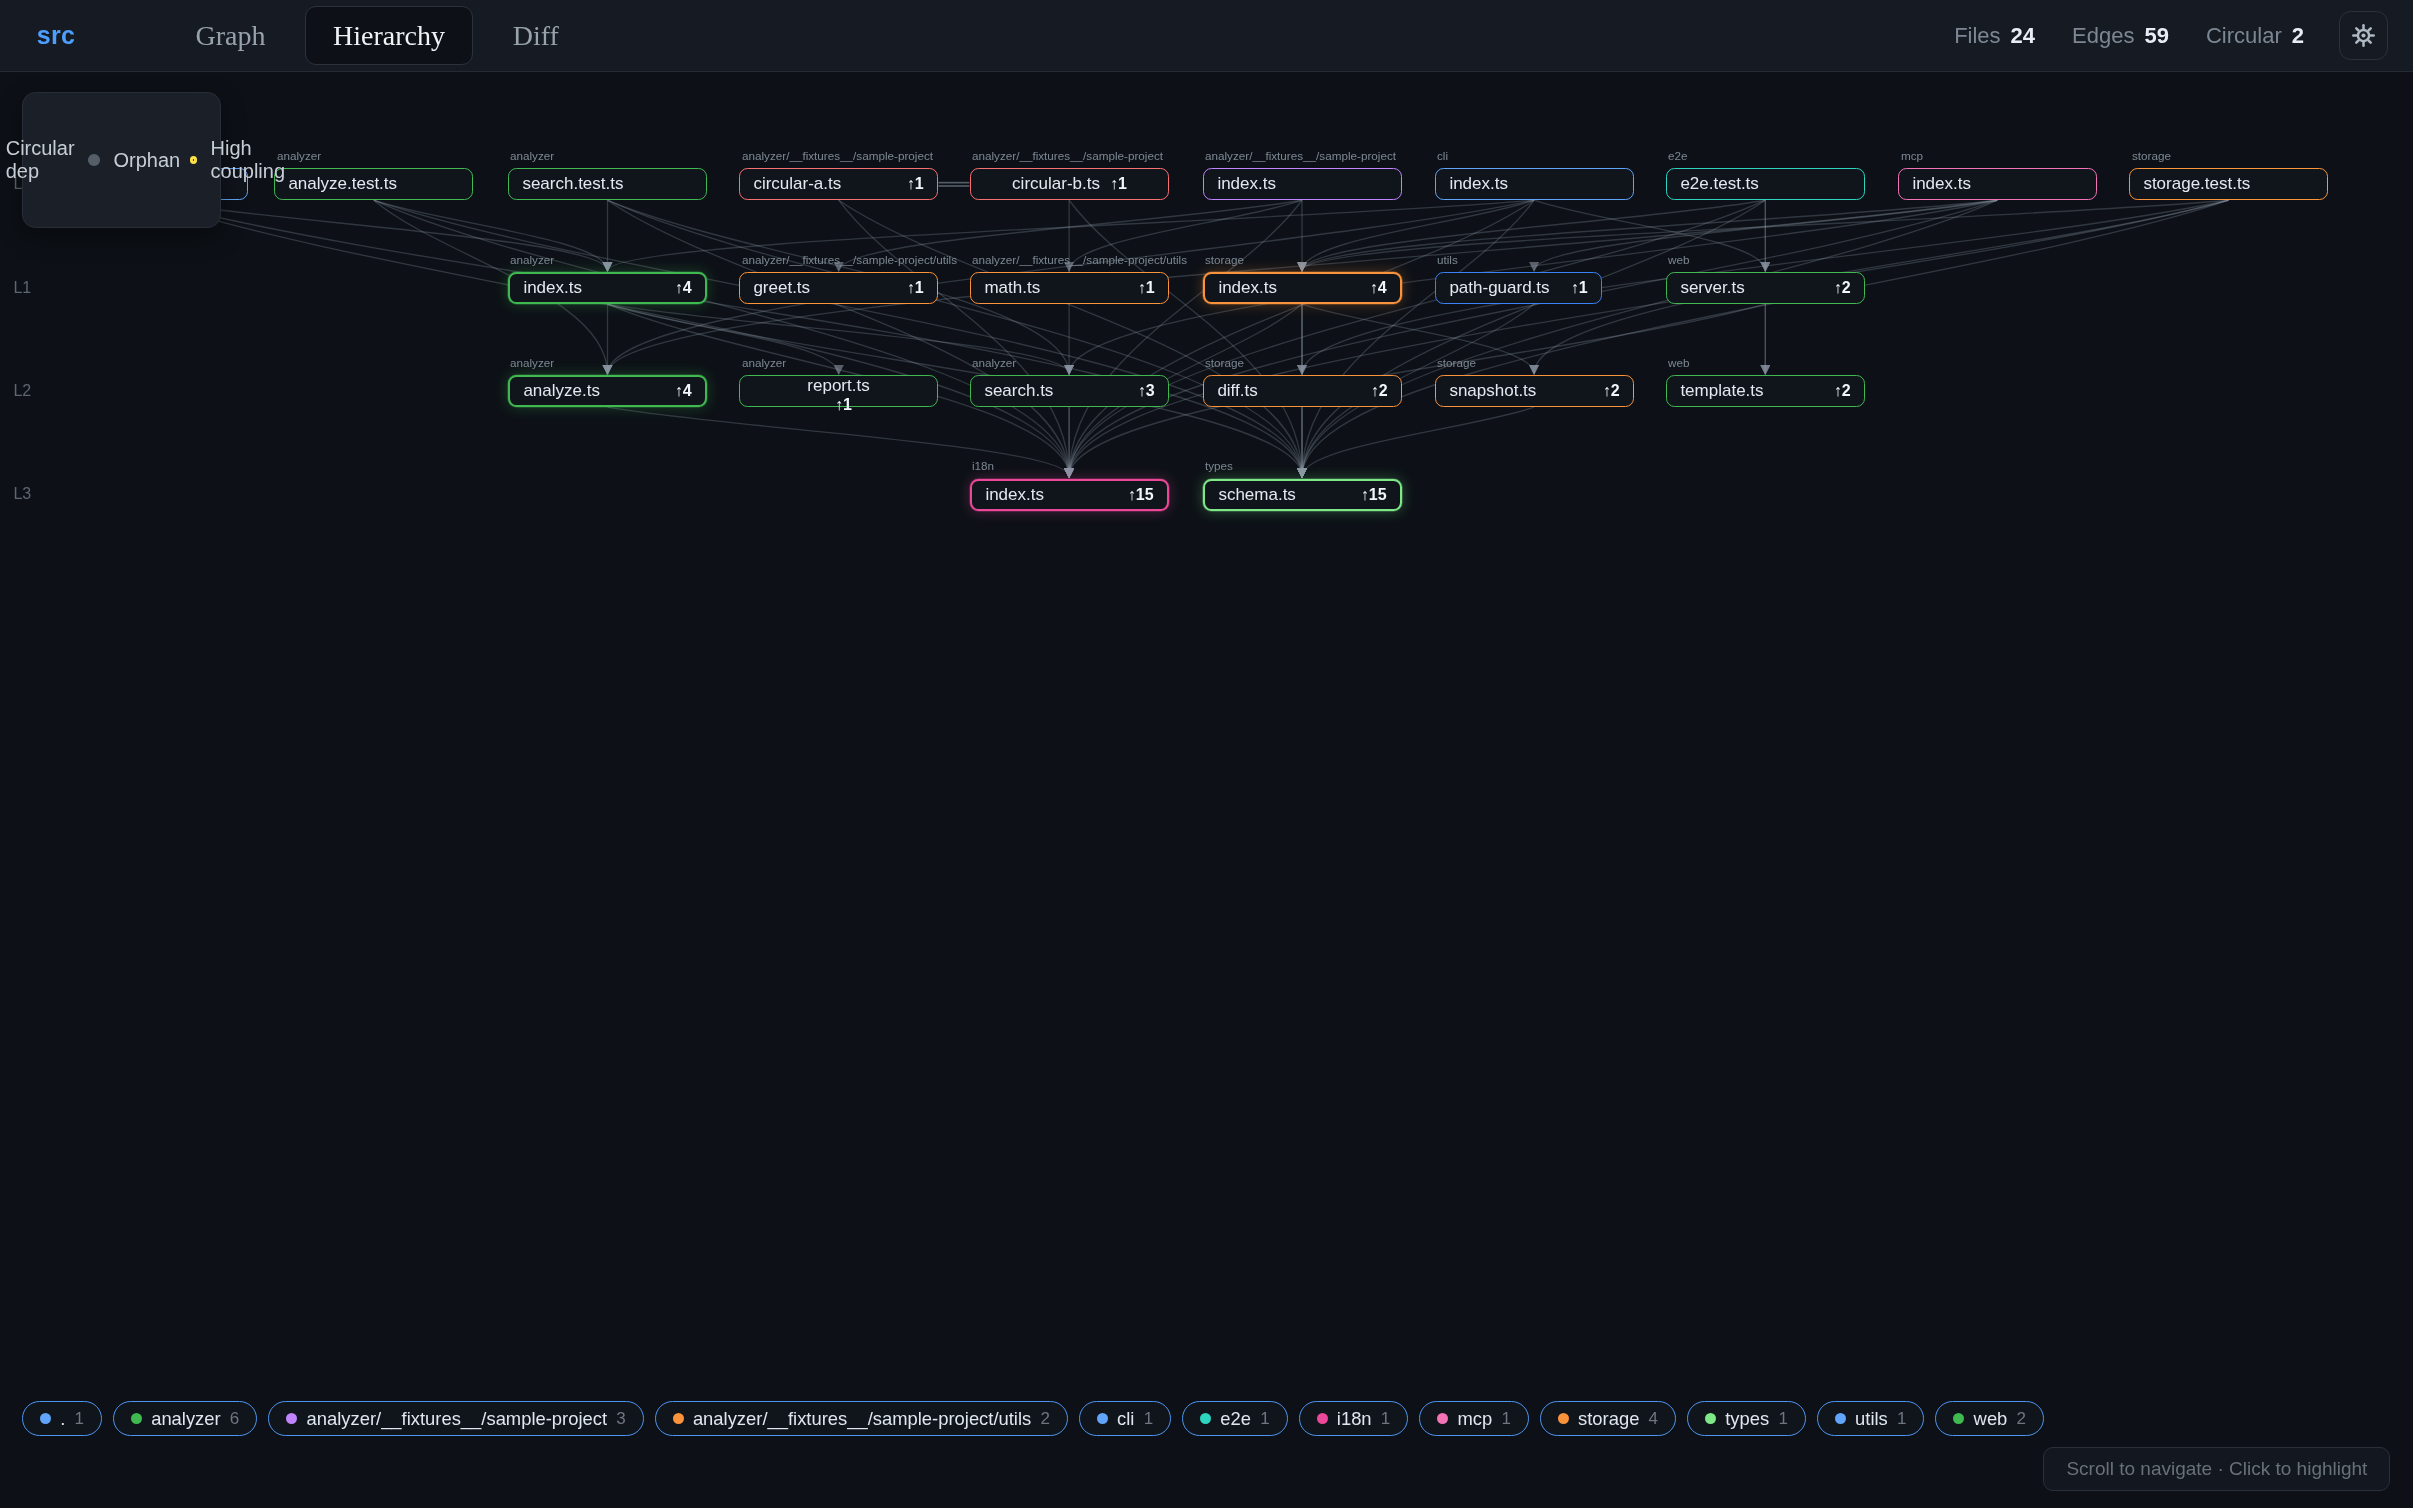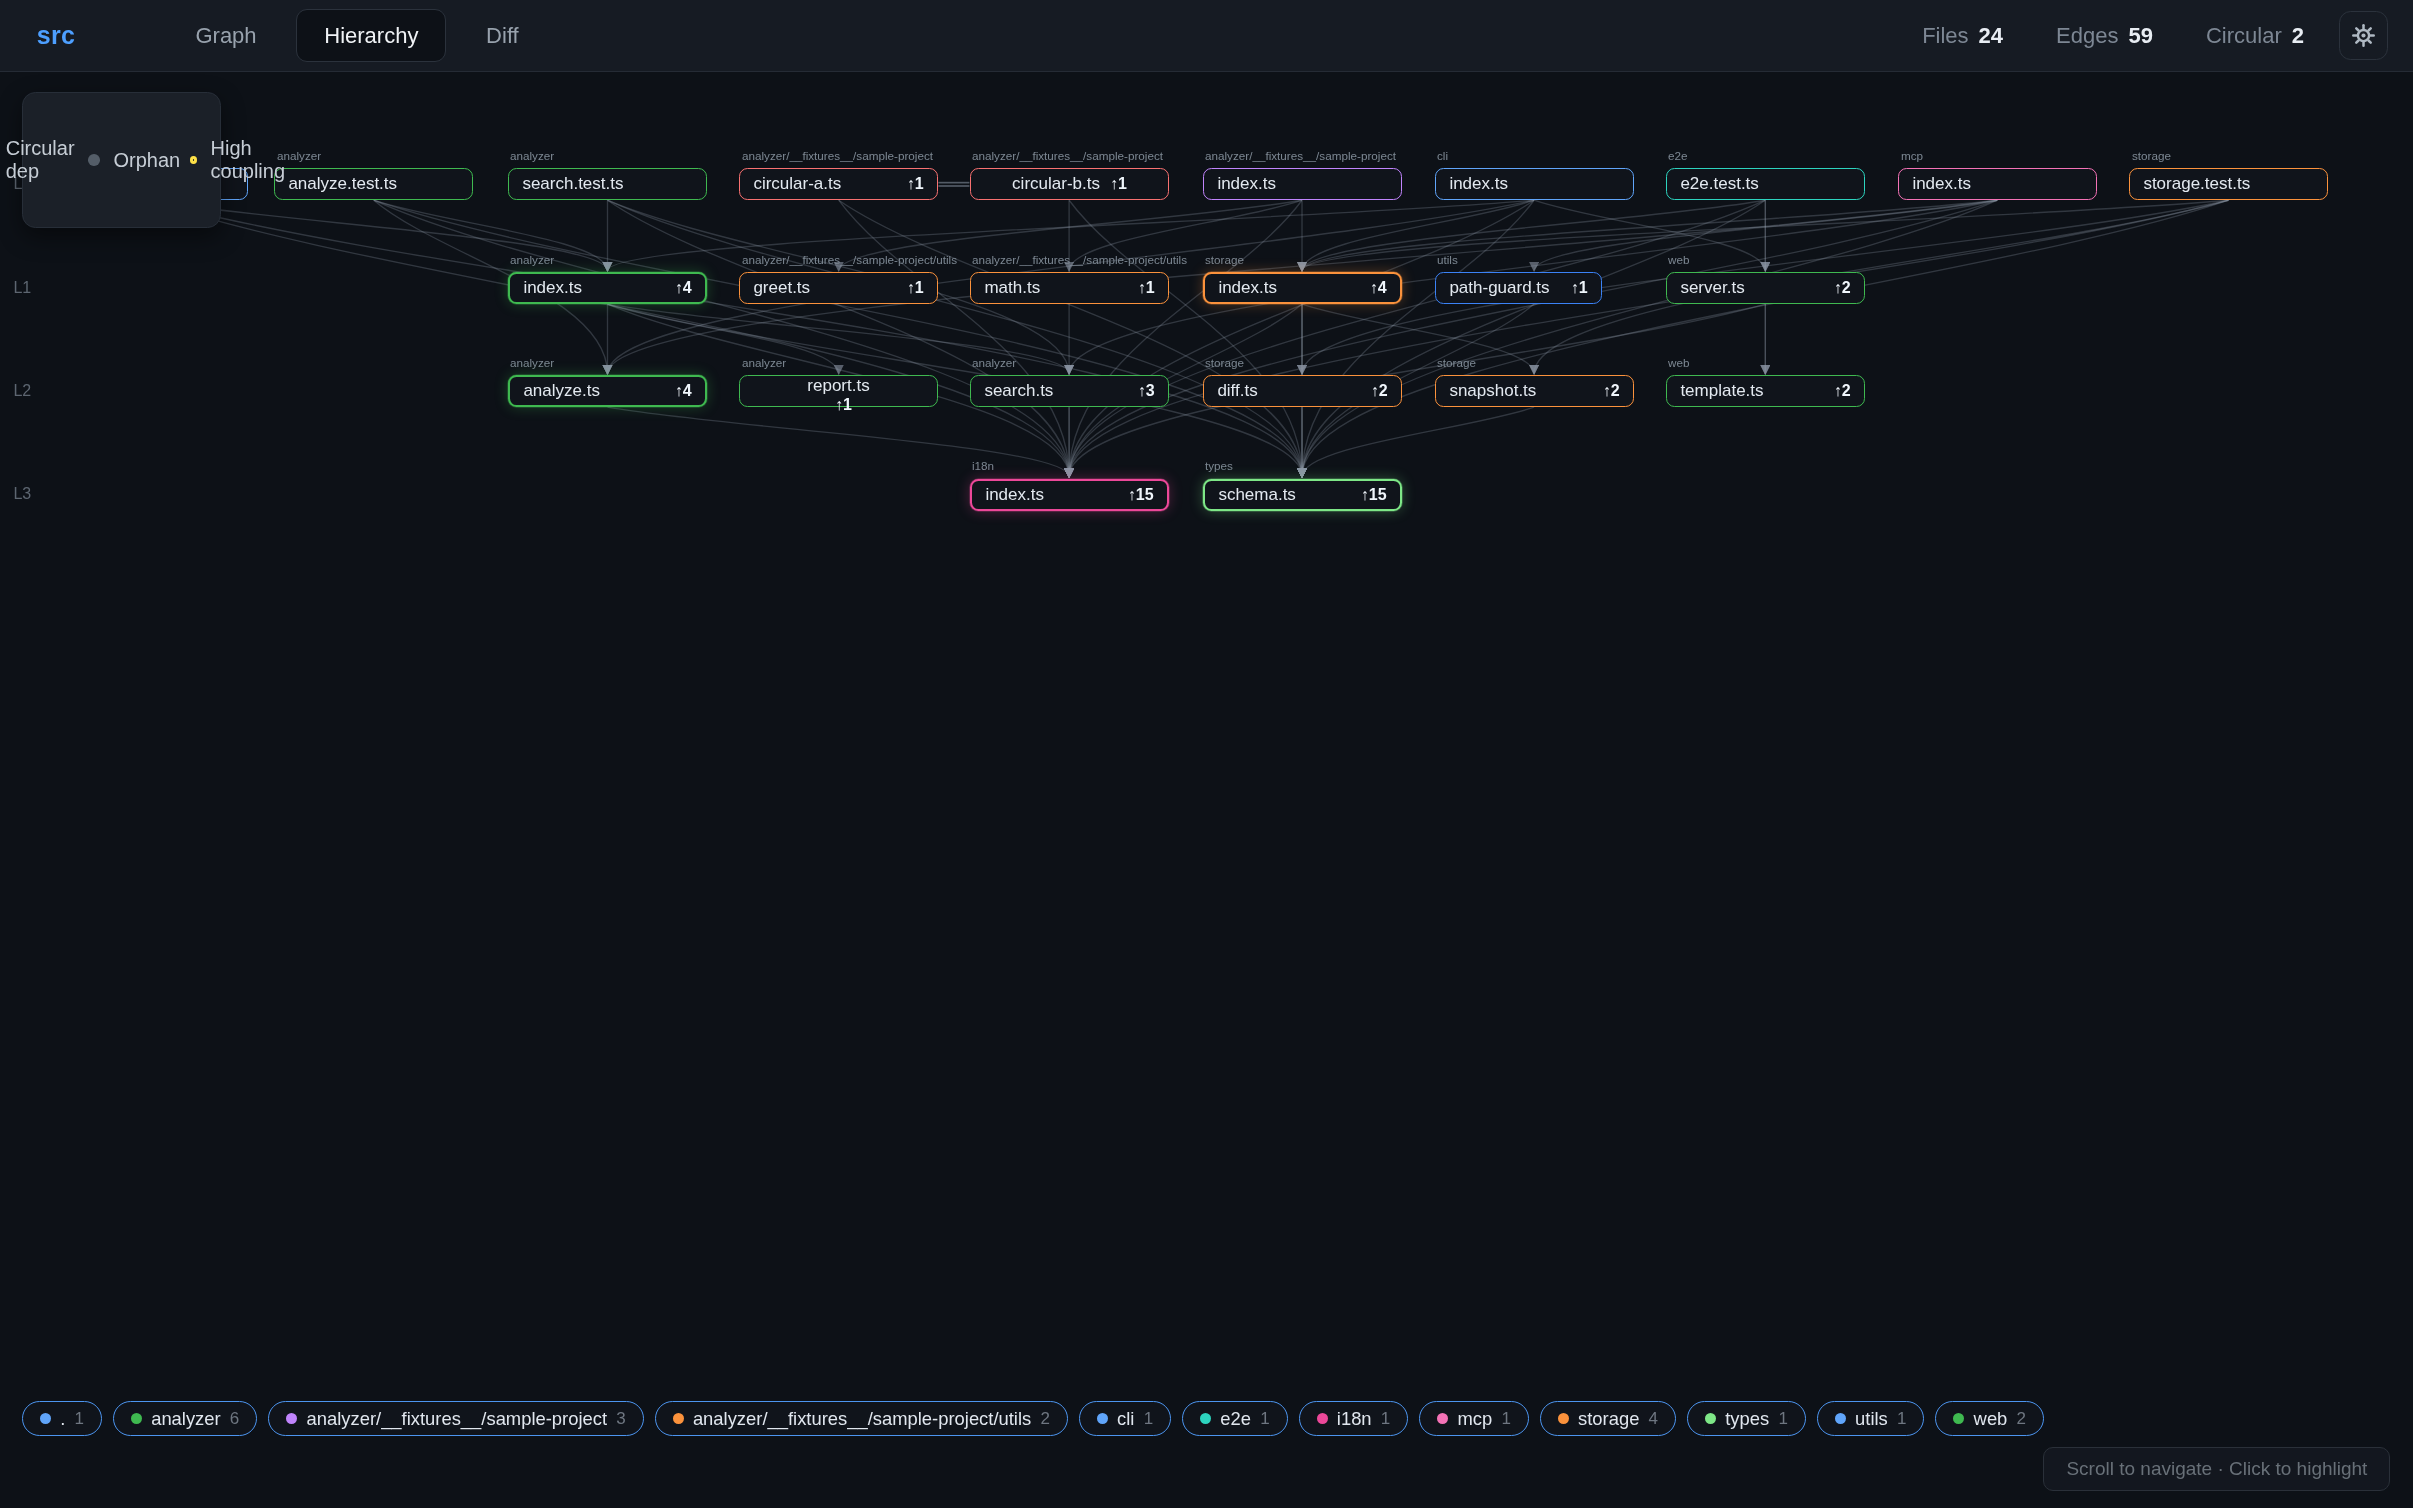--- a/index.html
+++ b/index.html
@@ -6,24 +6,24 @@
   html,body { width:2413px; height:1508px; overflow:hidden; background:#0d1117;
     font-family:"Liberation Sans", sans-serif; }
   #app { position:relative; width:2413px; height:1508px; background:#0d1117; }
 
   
   header { position:absolute; top:0; left:0; width:100%; height:72px; z-index:10;
     background:#161b23; border-bottom:0.8px solid #252b35;
     display:flex; align-items:center; padding:0 25px; }
   .logo { font-size:25px; font-weight:700; color:#4d9fff; margin:0 92px 0 11.7px; letter-spacing:0.4px; }
   .tabs { display:flex; align-items:center; gap:11.7px; }
-  .tab { font-size:22px; color:#98a2ad; background:transparent; border:0.8px solid transparent;
-    padding:12.6px 27px; border-radius:11px; cursor:pointer; font-family:Liberation Sans, sans-serif; }
+  .tab { font-size:28px; color:#98a2ad; background:transparent; border:0.8px solid transparent;
+    padding:12.6px 27px; border-radius:11px; cursor:pointer; font-family:Liberation Serif, serif; }
   .tab.active { background:#0d1117; border-color:#2b323c; color:#f0f3f6; }
-  .stats { margin-left:auto; display:flex; align-items:center; gap:53px; margin-right:35px; }
+  .stats { margin-left:auto; display:flex; align-items:center; gap:37px; margin-right:35px; }
   .stat { font-size:22px; color:#7d8794; }
   .stat b { color:#e8edf3; font-weight:700; margin-left:10px; }
   .gear-btn { width:49px; height:49px; border-radius:11.7px; border:0.8px solid #2b323c;
     background:transparent; color:#aeb8c2; display:flex; align-items:center; justify-content:center;
     cursor:pointer; }
 
   
   #canvas { position:absolute; inset:0; }
   #edges { position:absolute; inset:0; z-index:2; }
   .rowlabel { position:absolute; z-index:4; font-size:16px; color:#5d6671; }

